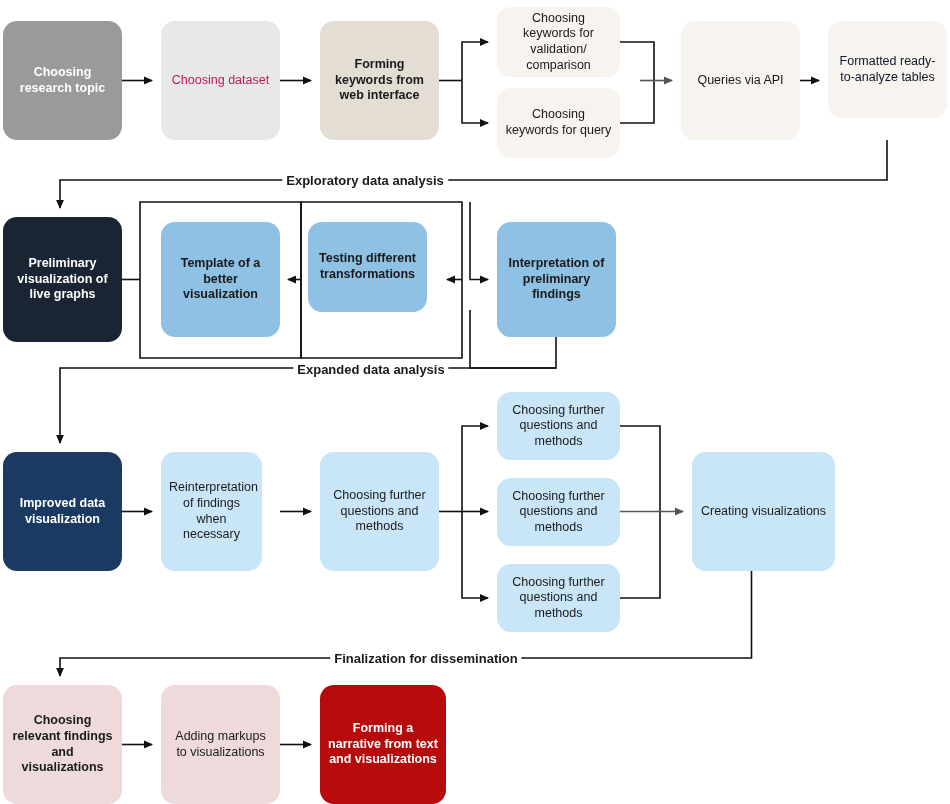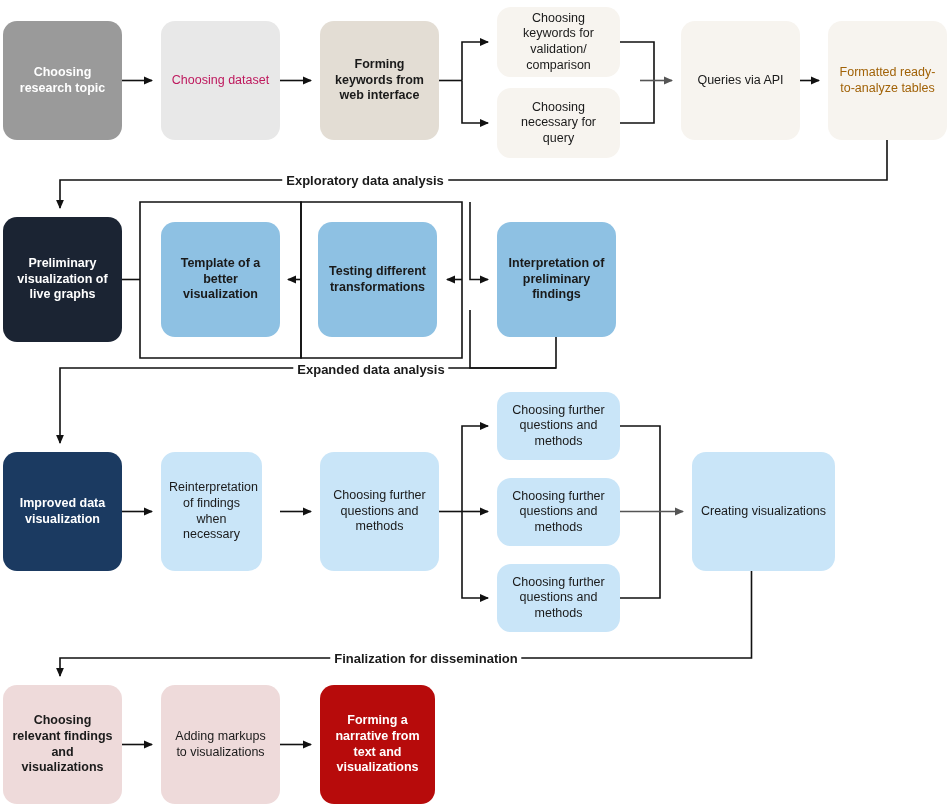--- a/index.html
+++ b/index.html
@@ -79,35 +79,35 @@
       <div class="node" style="left: 161px; top: 21px; width: 119px; height: 119px; background: rgb(232, 232, 232); color: #be185d;">
         <span>Choosing dataset</span>
       </div>
       <div class="node bold" style="left: 320px; top: 21px; width: 119px; height: 119px; background: rgb(227, 221, 212); color: rgb(26, 26, 26);">
         <span>Forming keywords from web interface</span>
       </div>
       <div class="node" style="left: 497px; top: 7px; width: 123px; height: 70px; background: rgb(247, 244, 239); color: rgb(26, 26, 26);">
         <span>Choosing keywords for validation/ comparison</span>
       </div>
       <div class="node" style="left: 497px; top: 88px; width: 123px; height: 70px; background: rgb(247, 244, 239); color: rgb(26, 26, 26);">
-        <span>Choosing necessary for query</span>
+        <span>Choosing keywords for query</span>
       </div>
       <div class="node" style="left: 681px; top: 21px; width: 119px; height: 119px; background: rgb(247, 244, 239); color: rgb(26, 26, 26);">
         <span>Queries via API</span>
       </div>
-      <div class="node" style="left: 828px; top: 21px; width: 119px; height: 119px; background: rgb(247, 244, 239); color: #a16207;">
+      <div class="node" style="left: 828px; top: 21px; width: 119px; height: 97px; background: rgb(247, 244, 239); color: #0f172a;">
         <span>Formatted ready-to-analyze tables</span>
       </div>
       <div class="node bold" style="left: 3px; top: 217px; width: 119px; height: 125px; background: rgb(27, 36, 51); color: rgb(255, 255, 255);">
         <span>Preliminary visualization of live graphs</span>
       </div>
       <div class="node bold" style="left: 161px; top: 222px; width: 119px; height: 115px; background: rgb(142, 193, 227); color: rgb(26, 26, 26);">
         <span>Template of a better visualization</span>
       </div>
-      <div class="node bold" style="left: 318px; top: 222px; width: 119px; height: 115px; background: rgb(142, 193, 227); color: rgb(26, 26, 26);">
+      <div class="node bold" style="left: 308px; top: 222px; width: 119px; height: 90px; background: rgb(142, 193, 227); color: rgb(26, 26, 26);">
         <span>Testing different transformations</span>
       </div>
       <div class="node bold" style="left: 497px; top: 222px; width: 119px; height: 115px; background: rgb(142, 193, 227); color: rgb(26, 26, 26);">
         <span>Interpretation of preliminary findings</span>
       </div>
       <div class="node bold" style="left: 3px; top: 452px; width: 119px; height: 119px; background: rgb(27, 58, 97); color: rgb(255, 255, 255);">
         <span>Improved data visualization</span>
       </div>
       <div class="node" style="left: 161px; top: 452px; width: 101px; height: 119px; background: rgb(201, 229, 248); color: rgb(26, 26, 26);">
         <span>Reinterpretation of findings when necessary</span>
@@ -126,21 +126,21 @@
       </div>
       <div class="node" style="left: 692px; top: 452px; width: 143px; height: 119px; background: rgb(201, 229, 248); color: rgb(26, 26, 26);">
         <span>Creating visualizations</span>
       </div>
       <div class="node bold" style="left: 3px; top: 685px; width: 119px; height: 119px; background: rgb(238, 218, 218); color: rgb(26, 26, 26);">
         <span>Choosing relevant findings and visualizations</span>
       </div>
       <div class="node" style="left: 161px; top: 685px; width: 119px; height: 119px; background: rgb(238, 218, 218); color: rgb(26, 26, 26);">
         <span>Adding markups to visualizations</span>
       </div>
-      <div class="node bold" style="left: 320px; top: 685px; width: 115px; height: 119px; background: rgb(183, 11, 11); color: rgb(255, 255, 255);">
+      <div class="node bold" style="left: 320px; top: 685px; width: 126px; height: 119px; background: rgb(183, 11, 11); color: rgb(255, 255, 255);">
         <span>Forming a narrative from text and visualizations</span>
       </div>
     </div>
   <div id="labels-layer">
       <div class="edge-label" style="left: 365px; top: 173px;">Exploratory data analysis</div>
       <div class="edge-label" style="left: 371px; top: 362px;">Expanded data analysis</div>
       <div class="edge-label" style="left: 426px; top: 651px;">Finalization for dissemination</div>
     </div>
 </div>
 

